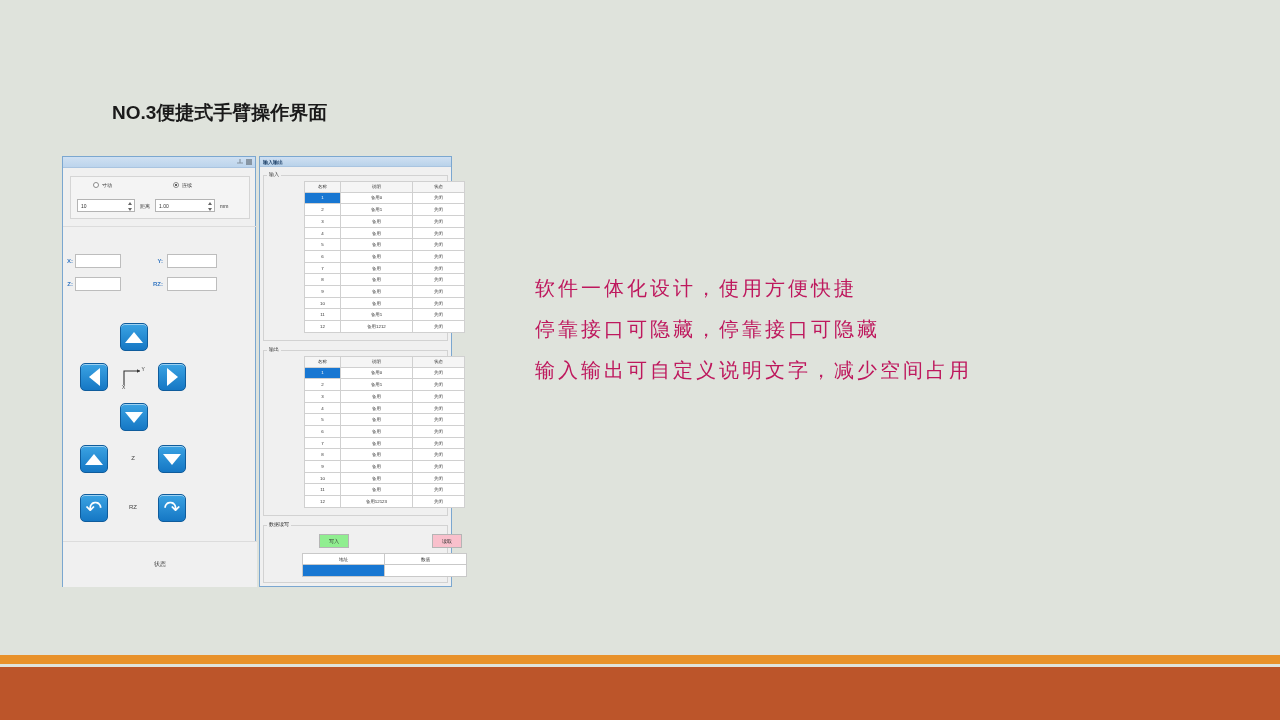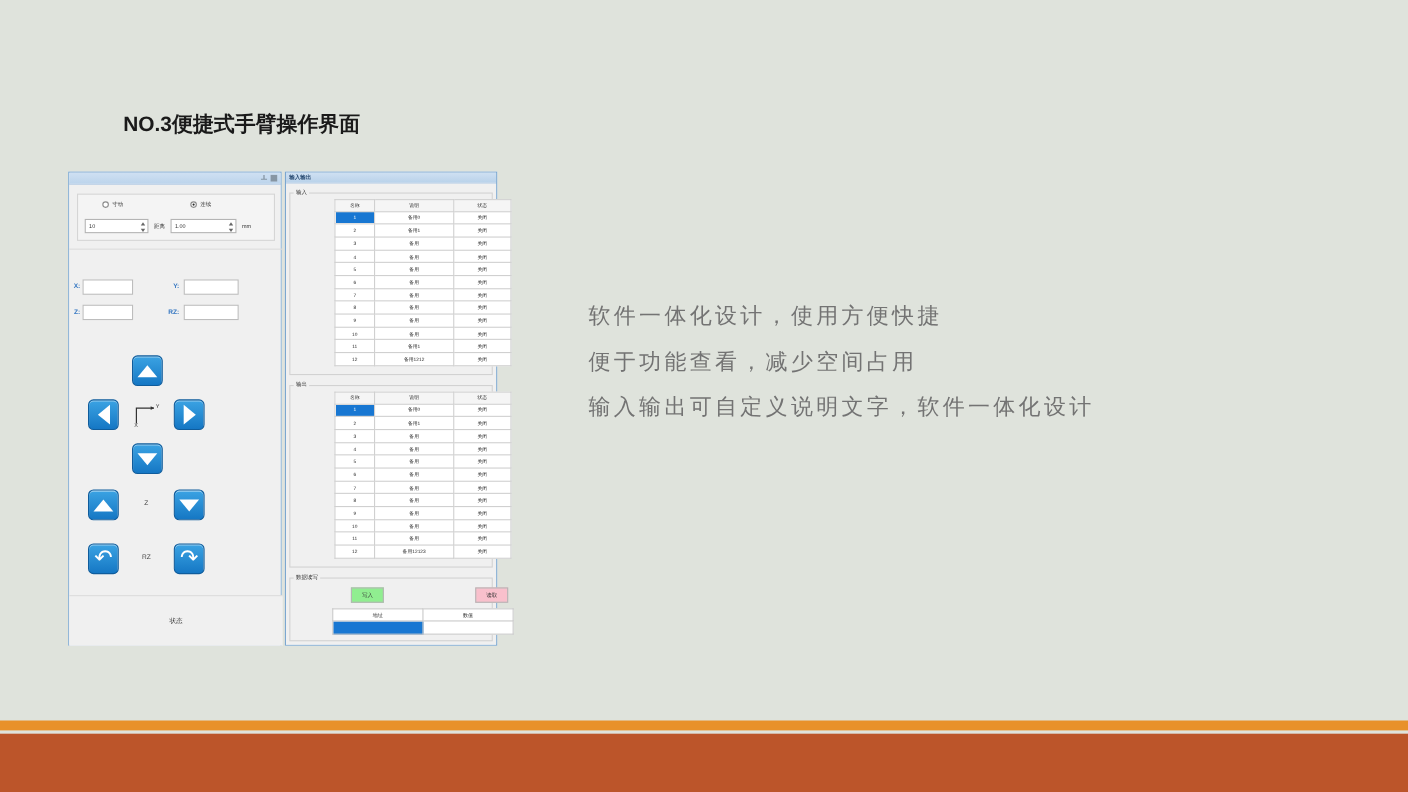--- a/index.html
+++ b/index.html
@@ -19,21 +19,21 @@
     color: #1a1a1a;
     letter-spacing: 0px;
     white-space: nowrap;
   }
 
   
   .desc-block {
     position: absolute;
     left: 535px; top: 268px;
     font-size: 20px;
-    color: #737373;
+    color: #be185d;
     line-height: 41px;
     letter-spacing: 3.0px;
     font-family: Liberation Sans, sans-serif;
     white-space: nowrap;
   }
 
   
   .bar-gold {
     position: absolute; left: 0; bottom: 56px;
     width: 1280px; height: 9px; background: #e8912a;
@@ -237,22 +237,22 @@
   .rw-table td.addr { background: #1877d2; color: #1877d2; }
   .rw-table th { background: #fff; font-weight: normal; }
 </style>
 </head>
 <body>
 
 <div class="slide-title">NO.3便捷式手臂操作界面</div>
 
 <div class="desc-block">
   <div>软件一体化设计，使用方便快捷</div>
-  <div>便于功能查看，减少空间占用</div>
-  <div>输入输出可自定义说明文字，软件一体化设计</div>
+  <div>停靠接口可隐藏，停靠接口可隐藏</div>
+  <div>输入输出可自定义说明文字，减少空间占用</div>
 </div>
 
 <div class="app-shot">
 
   <div class="win-left">
     <div class="win-left-title">
       <div class="title-btns">
         <div class="title-btn pin"></div>
         <div class="title-btn"></div>
       </div>

